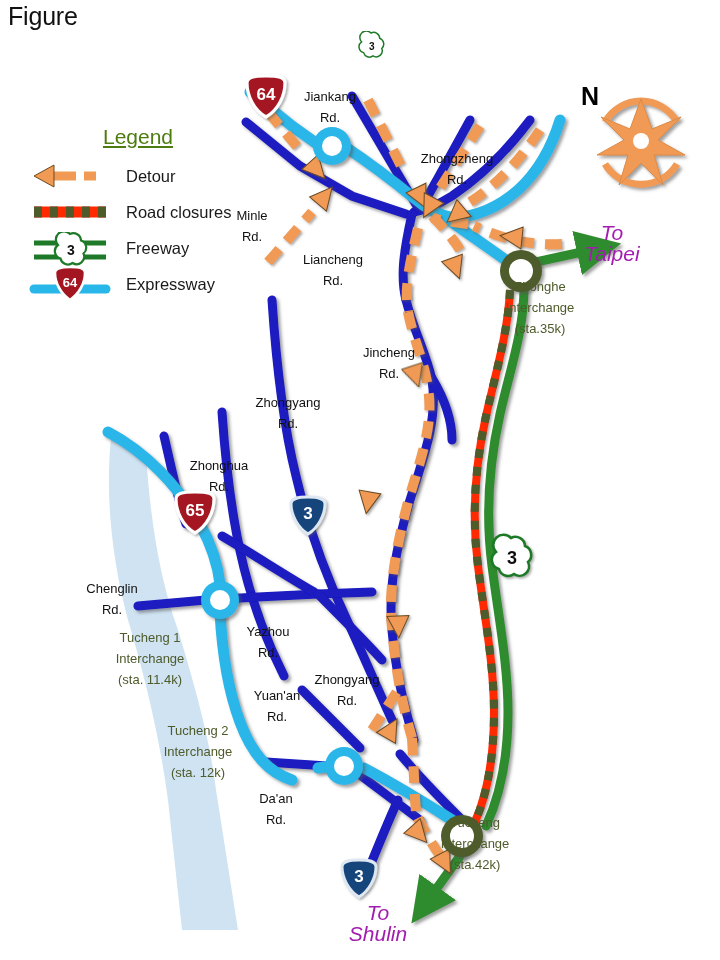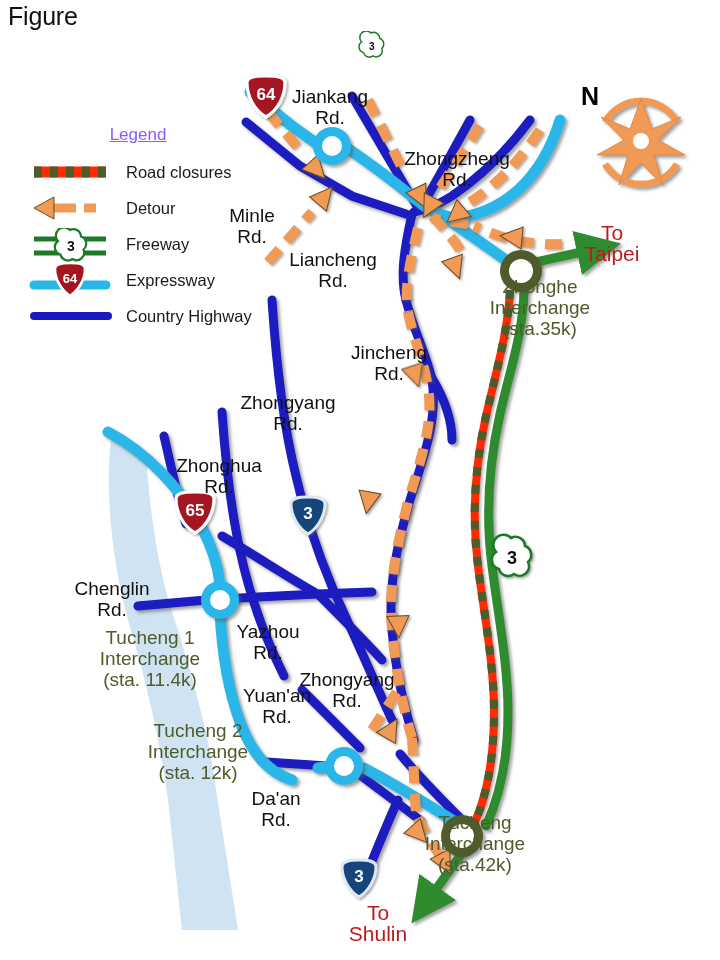--- a/index.html
+++ b/index.html
@@ -29,37 +29,37 @@
     font-size: 23px; color: #111; line-height: 30px; white-space: nowrap;
   }
   .title-line .shield-inline { vertical-align: -5px; margin-left: 2px; }
 
   
   .legend {
     position: absolute; left: 28px; top: 125px;
     width: 230px;
   }
   .legend-title {
-    font-size: 17px; color: #8b5cf6; text-align: center;
+    font-size: 21px; color: #4d7c0f; text-align: center;
     text-decoration: underline; margin-bottom: 10px; margin-left: -10px;
   }
   .legend-row {
     display: flex; align-items: center; min-height: 34px; margin-bottom: 2px;
   }
   .legend-sym { width: 92px; height: 32px; position: relative; flex: 0 0 92px; }
   .legend-text {
     font-size: 16.5px; color: #1a1a1a; line-height: 19px; padding-left: 6px;
   }
 
   .text-label {
-    position: absolute; color: #111; font-size: 19px;
+    position: absolute; color: #111; font-size: 13px;
     line-height: 21px; text-align: center; white-space: pre-line;
   }
   .text-label.olive { color: #4e5b2b; }
-  .text-label.dkgreen { color: #b91c1c; }
+  .text-label.dkgreen { color: #a21caf; font-style: italic; }
   .text-label.big { font-size: 21px; }
   .text-label.north { font-size: 25px; font-weight: bold; color: #000; }
 </style>
 </head>
 <body>
 
 <div id="page">
 
   <svg id="map-svg" viewBox="0 0 720 960">
     <defs>
@@ -286,36 +286,36 @@
         </svg>
     </div>
   </div>
 
   <div class="legend">
     <div class="legend-title">Legend</div>
 
     <div class="legend-row">
       <div class="legend-sym">
         <svg width="92" height="32" viewBox="0 0 92 32">
-          <line x1="6" y1="16" x2="78" y2="16" stroke="#FF2A00" stroke-width="11"></line>
-          <line x1="6" y1="16" x2="78" y2="16" stroke="#4E5B2B" stroke-width="11" stroke-dasharray="8 8"></line>
+          <path d="M26,16 L48,16" stroke="#F09A54" stroke-width="9" stroke-linecap="butt"></path>
+          <path d="M56,16 L72,16" stroke="#F09A54" stroke-width="9" stroke-dasharray="12 7"></path>
+          <path d="M26,5 L6,16 L26,27 Z" fill="#F09A54" stroke="#6b4a22" stroke-width="1"></path>
         </svg>
       </div>
-      <div class="legend-text">Road closures</div>
+      <div class="legend-text">Detour</div>
     </div>
 
     <div class="legend-row">
       <div class="legend-sym">
         <svg width="92" height="32" viewBox="0 0 92 32">
-          <path d="M26,16 L48,16" stroke="#F09A54" stroke-width="9" stroke-linecap="butt"></path>
-          <path d="M56,16 L72,16" stroke="#F09A54" stroke-width="9" stroke-dasharray="12 7"></path>
-          <path d="M26,5 L6,16 L26,27 Z" fill="#F09A54" stroke="#6b4a22" stroke-width="1"></path>
+          <line x1="6" y1="16" x2="78" y2="16" stroke="#FF2A00" stroke-width="11"></line>
+          <line x1="6" y1="16" x2="78" y2="16" stroke="#4E5B2B" stroke-width="11" stroke-dasharray="8 8"></line>
         </svg>
       </div>
-      <div class="legend-text">Detour</div>
+      <div class="legend-text">Road closures</div>
     </div>
 
     <div class="legend-row">
       <div class="legend-sym">
         <svg width="92" height="36" viewBox="0 0 92 36">
           <line x1="6" y1="11" x2="78" y2="11" stroke="#1E7A28" stroke-width="5"></line>
           <line x1="6" y1="25" x2="78" y2="25" stroke="#1E7A28" stroke-width="5"></line>
           <g transform="translate(42,18)">
             <path d="M0,-16 A7.6,7.6 0 0 1 11,-9.5 A7.6,7.6 0 0 1 13.5,3.5
                      A7.6,7.6 0 0 1 2.5,13 A7.6,7.6 0 0 1 -9.5,8.5
@@ -333,29 +333,20 @@
           <line x1="6" y1="21" x2="78" y2="21" stroke="#29B6E8" stroke-width="9" stroke-linecap="round"></line>
           <g transform="translate(42,17)">
             <path d="M-15,-12 C-15,-17 -9,-18 0,-18 C9,-18 15,-17 15,-12 C15,-2 9,9 0,15 C-9,9 -15,-2 -15,-12 Z" fill="#A31621" stroke="#fff" stroke-width="2.6"></path>
             <text x="0" y="2" text-anchor="middle" font-family="'Liberation Sans',sans-serif" font-size="13" font-weight="bold" fill="#fff">64</text>
           </g>
         </svg>
       </div>
       <div class="legend-text">Expressway</div>
     </div>
 
-    <div class="legend-row">
-      <div class="legend-sym">
-        <svg width="92" height="32" viewBox="0 0 92 32">
-          <line x1="6" y1="16" x2="80" y2="16" stroke="#1A1AC0" stroke-width="8" stroke-linecap="round"></line>
-        </svg>
-      </div>
-      <div class="legend-text">Country
-Highway</div>
-    </div>
   </div>
 
   <div class="text-label north" style="left:575px;top:86px;width:30px;">N</div>
 
   <div id="road-label-host">
       <div class="text-label " style="left: 330px; top: 86px; width: 120px; margin-left: -60px;">Jiankang
 Rd.</div>
       <div class="text-label " style="left: 457px; top: 148px; width: 120px; margin-left: -60px;">Zhongzheng
 Rd.</div>
       <div class="text-label " style="left: 252px; top: 205px; width: 120px; margin-left: -60px;">Minle

